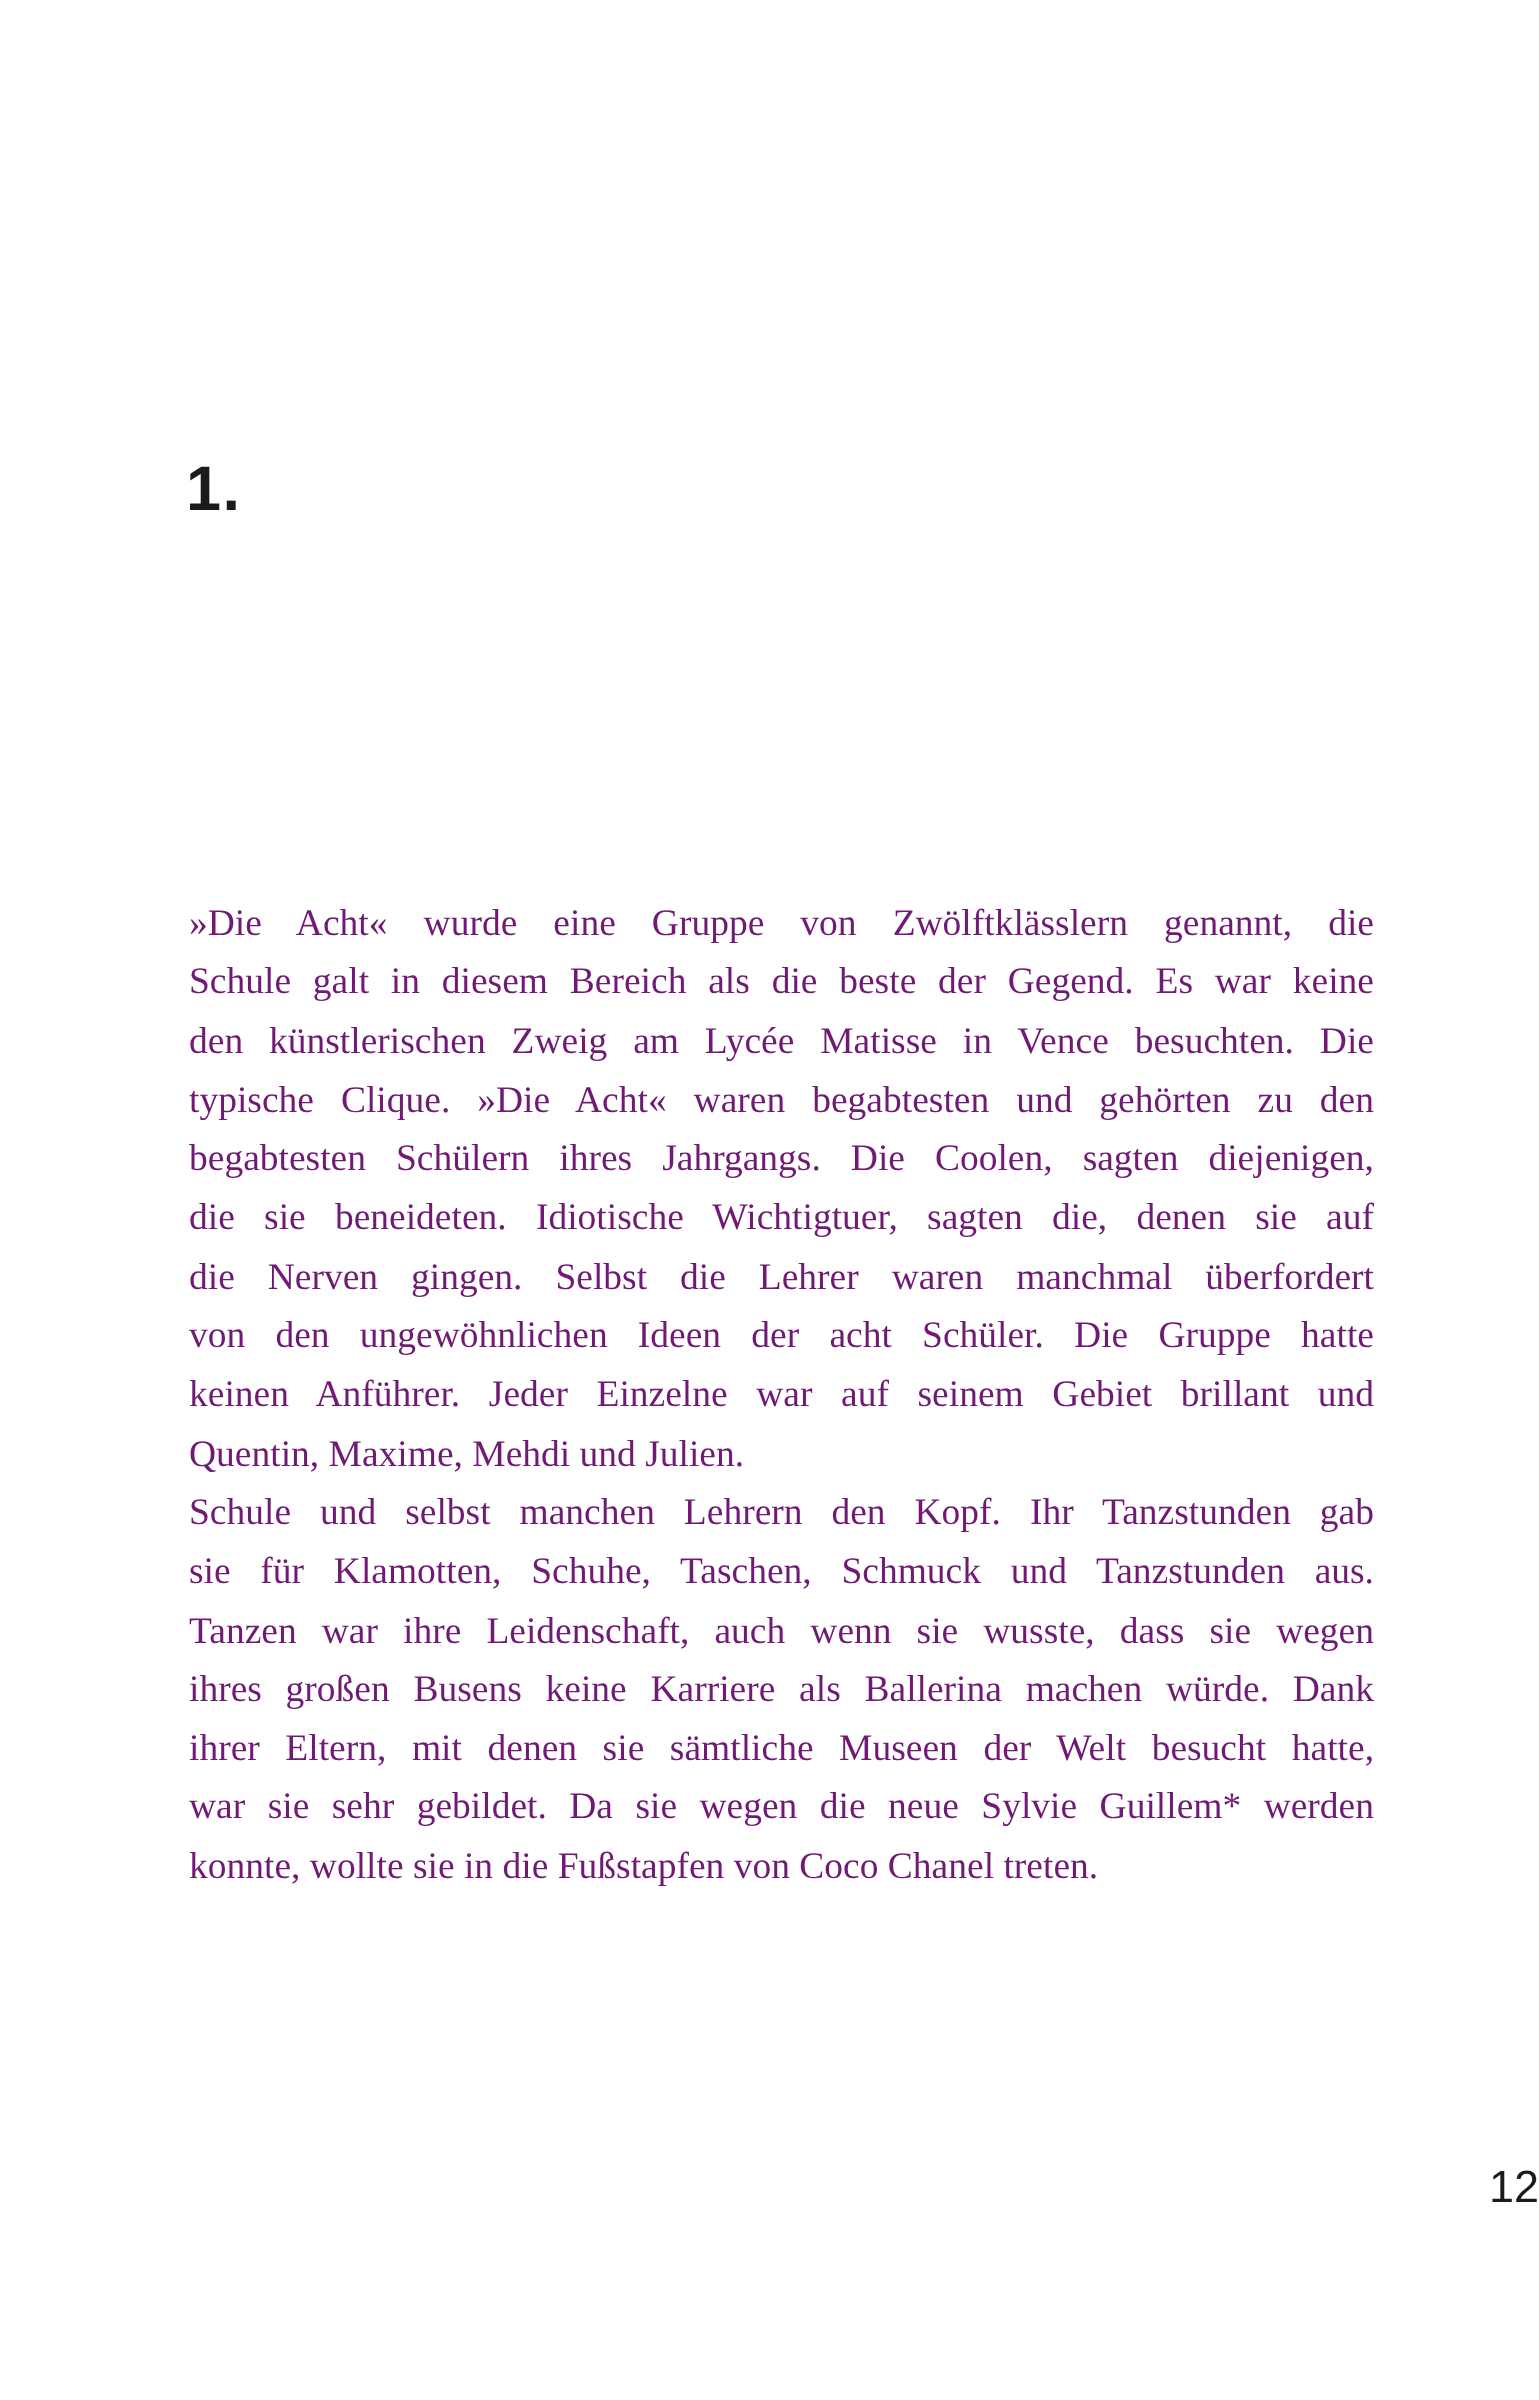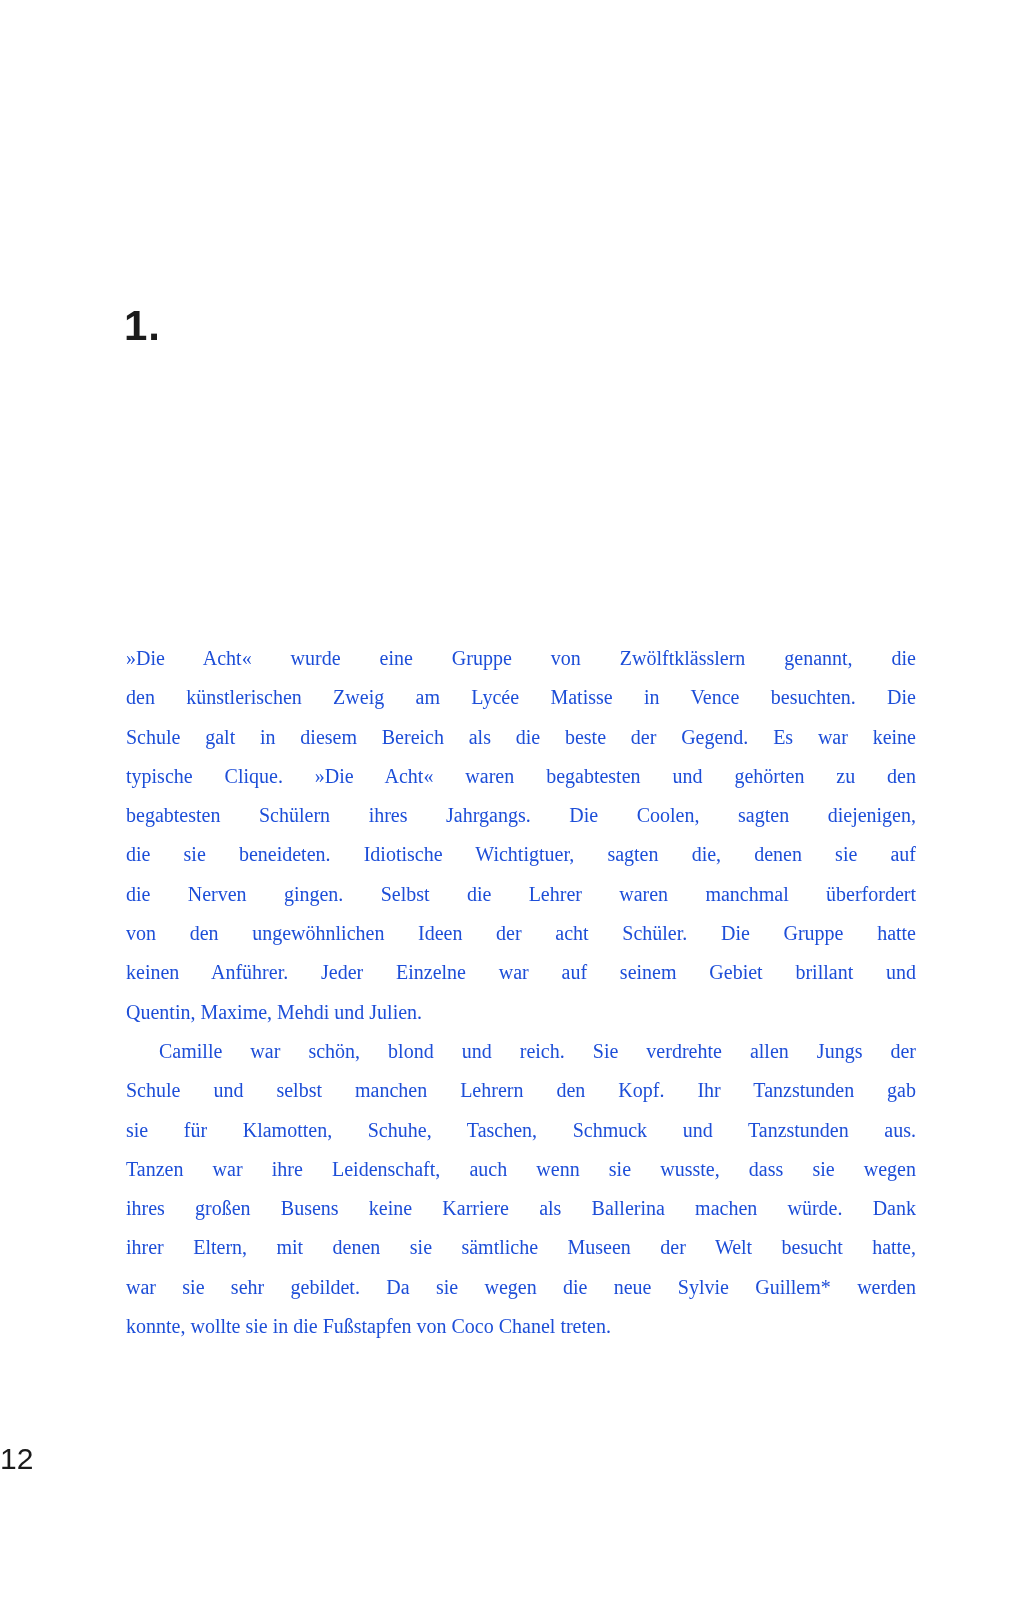--- a/index.html
+++ b/index.html
@@ -23,24 +23,24 @@
     font-family: "Liberation Sans", sans-serif;
     font-weight: bold;
     font-size: 42px;
     line-height: 46px;
     letter-spacing: 1px;
     color: #1b1b1b;
   }
   .body-text {
     position: absolute;
     left: 126px;
-    top: 639px;
+    top: 596px;
     width: 790px;
-    font-size: 20px;
-    color: #1d4ed8;
+    font-size: 25px;
+    color: #701a75;
   }
   .paragraph {
     margin: 0;
     padding: 0;
   }
   .line {
     height: 39.3px;
     line-height: 39.3px;
     text-align: justify;
     text-align-last: justify;
@@ -54,48 +54,47 @@
     text-align-last: left;
   }
   .line.indent {
     padding-left: 33px;
   }
   .page-number {
     position: absolute;
     left: 0;
     top: 1443px;
     width: 100%;
-    text-align: left;
+    text-align: right;
     font-family: "Liberation Sans", sans-serif;
     font-size: 30px;
     line-height: 32px;
     color: #1b1b1b;
   }
 </style>
 </head>
 <body>
 
 <div class="book-page">
   <div class="chapter-number">1.</div>
 
   <div class="body-text">
       <div class="paragraph">
         <div class="line">»Die Acht« wurde eine Gruppe von Zwölftklässlern genannt, die</div>
+        <div class="line">Schule galt in diesem Bereich als die beste der Gegend. Es war keine</div>
         <div class="line">den künstlerischen Zweig am Lycée Matisse in Vence besuchten. Die</div>
-        <div class="line">Schule galt in diesem Bereich als die beste der Gegend. Es war keine</div>
         <div class="line">typische Clique. »Die Acht« waren begabtesten und gehörten zu den</div>
         <div class="line">begabtesten Schülern ihres Jahrgangs. Die Coolen, sagten diejenigen,</div>
         <div class="line">die sie beneideten. Idiotische Wichtigtuer, sagten die, denen sie auf</div>
         <div class="line">die Nerven gingen. Selbst die Lehrer waren manchmal überfordert</div>
         <div class="line">von den ungewöhnlichen Ideen der acht Schüler. Die Gruppe hatte</div>
         <div class="line">keinen Anführer. Jeder Einzelne war auf seinem Gebiet brillant und</div>
         <div class="line last">Quentin, Maxime, Mehdi und Julien.</div>
       </div>
       <div class="paragraph">
-        <div class="line indent">Camille war schön, blond und reich. Sie verdrehte allen Jungs der</div>
         <div class="line">Schule und selbst manchen Lehrern den Kopf. Ihr Tanzstunden gab</div>
         <div class="line">sie für Klamotten, Schuhe, Taschen, Schmuck und Tanzstunden aus.</div>
         <div class="line">Tanzen war ihre Leidenschaft, auch wenn sie wusste, dass sie wegen</div>
         <div class="line">ihres großen Busens keine Karriere als Ballerina machen würde. Dank</div>
         <div class="line">ihrer Eltern, mit denen sie sämtliche Museen der Welt besucht hatte,</div>
         <div class="line">war sie sehr gebildet. Da sie wegen die neue Sylvie Guillem* werden</div>
         <div class="line last">konnte, wollte sie in die Fußstapfen von Coco Chanel treten.</div>
       </div>
     </div>
 

